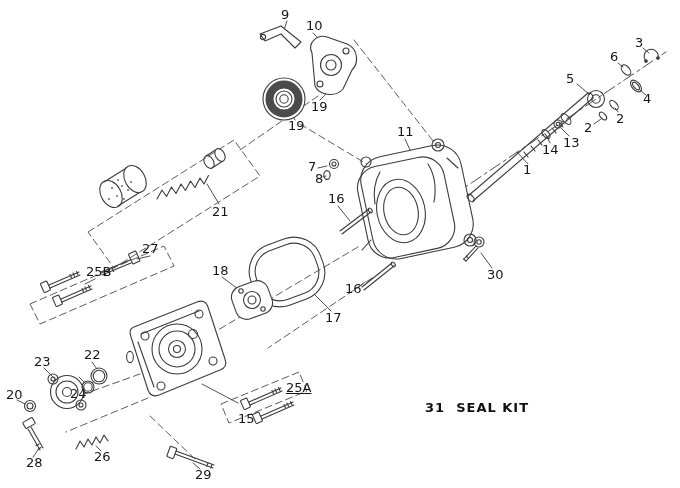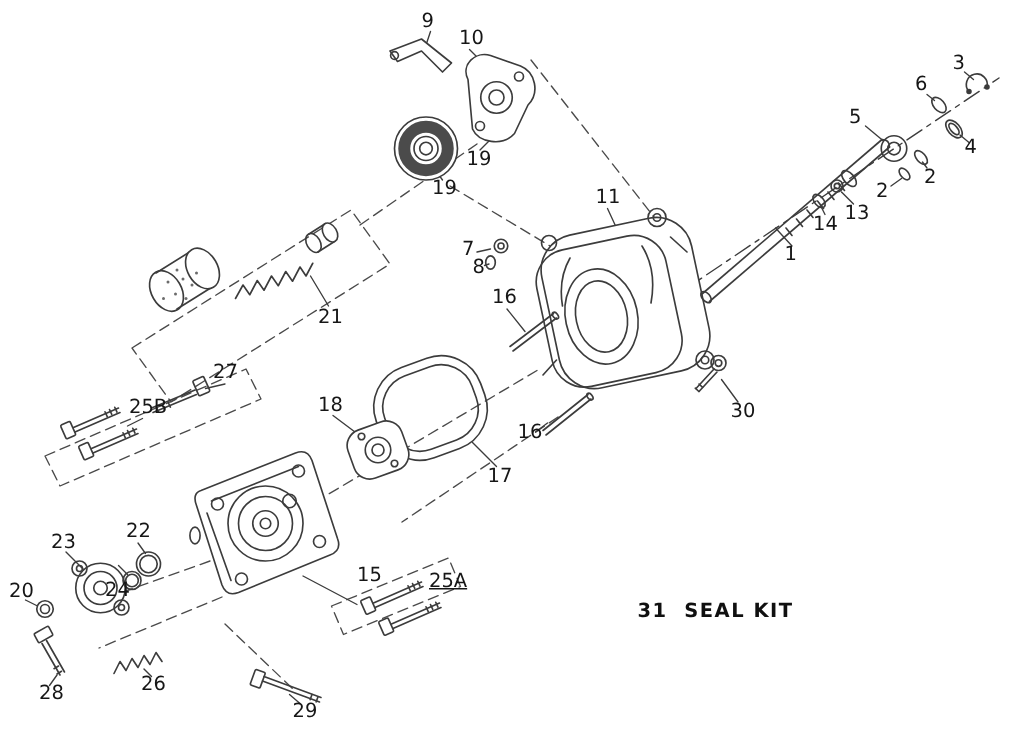--- a/index.html
+++ b/index.html
@@ -297,19 +297,19 @@
       <div class="callout" style="left: 86px; top: 265px;">25B</div>
       <div class="callout" style="left: 212px; top: 264px;">18</div>
       <div class="callout" style="left: 345px; top: 282px;">16</div>
       <div class="callout" style="left: 325px; top: 311px;">17</div>
       <div class="callout" style="left: 487px; top: 268px;">30</div>
       <div class="callout" style="left: 34px; top: 355px;">23</div>
       <div class="callout" style="left: 84px; top: 348px;">22</div>
       <div class="callout" style="left: 70px; top: 363px; margin-top: 24px;">24</div>
       <div class="callout" style="left: 6px; top: 388px;">20</div>
       <div class="callout" style="left: 286px; top: 381px; text-decoration: underline;">25A</div>
-      <div class="callout" style="left: 238px; top: 377px;">15</div>
+      <div class="callout" style="left: 238px; top: 412px;">15</div>
       <div class="callout" style="left: 94px; top: 450px;">26</div>
       <div class="callout" style="left: 26px; top: 456px;">28</div>
       <div class="callout" style="left: 195px; top: 468px;">29</div>
     </div>
 
 </div>
 
 </body></html>

